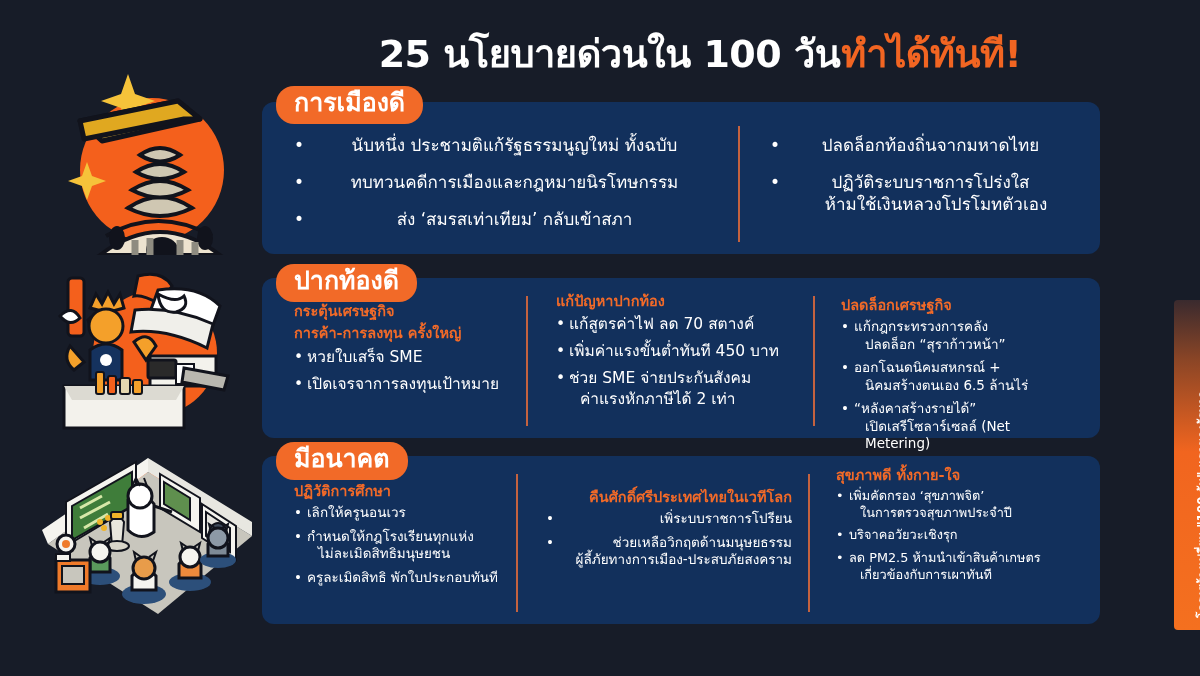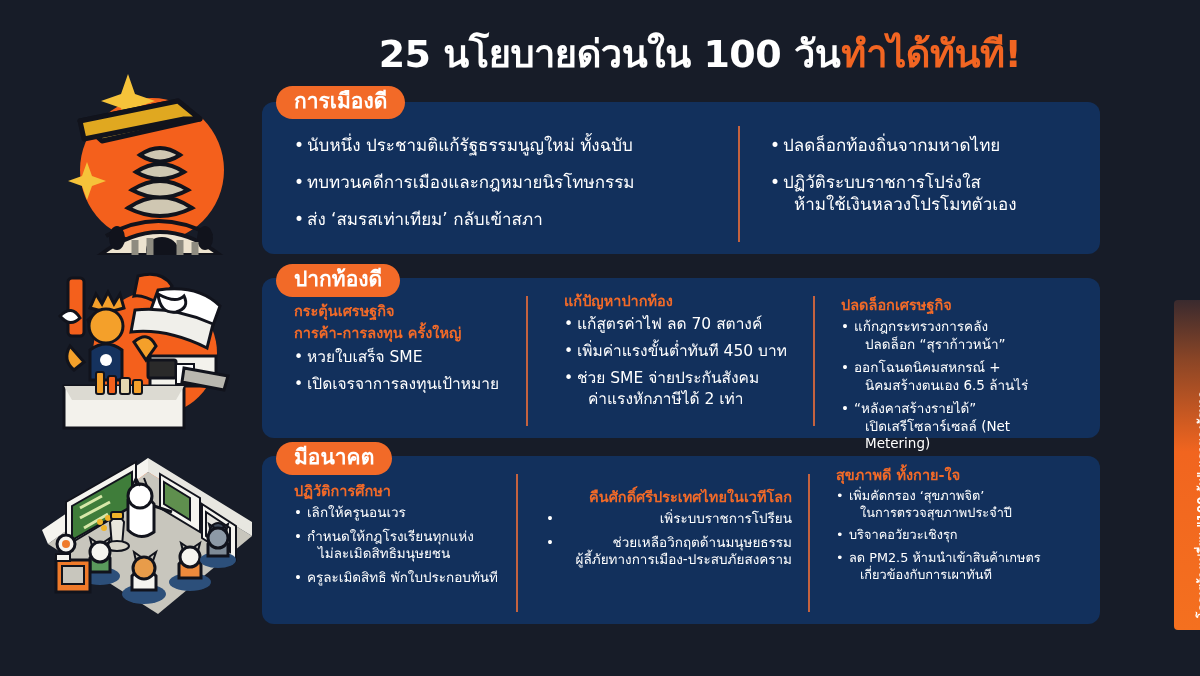--- a/index.html
+++ b/index.html
@@ -58,60 +58,60 @@
     box-sizing: border-box;
   }
   .card-1 { left: 262px; top: 102px; width: 838px; height: 152px; }
   .card-2 { left: 262px; top: 278px; width: 838px; height: 160px; }
   .card-3 { left: 262px; top: 456px; width: 838px; height: 168px; }
 
   .badge {
     position: absolute;
     background: #f26a28;
     color: #ffffff;
-    font-size: 21px;
+    font-size: 25px;
     font-weight: bold;
     border-radius: 18px;
     padding: 3px 18px 6px 18px;
     line-height: 1.15;
     white-space: nowrap;
     z-index: 5;
   }
   .badge-1 { left: 276px; top: 86px; }
   .badge-2 { left: 276px; top: 264px; }
   .badge-3 { left: 276px; top: 442px; }
 
   
   .cols {
     position: absolute;
     display: flex;
     box-sizing: border-box;
   }
-  .cols-1 { left: 262px; top: 118px; width: 838px; height: 136px; padding: 0 6px; }
+  .cols-1 { left: 262px; top: 118px; width: 838px; height: 136px; padding: 0 6px; text-align: center; }
   .cols-2 { left: 262px; top: 288px; width: 838px; height: 150px; padding: 0 6px; }
   .cols-3 { left: 262px; top: 466px; width: 838px; height: 158px; padding: 0 6px; }
 
   .col {
     box-sizing: border-box;
     padding: 0 16px;
     position: relative;
   }
   .divider {
     width: 2px;
     background: #c4623f;
     align-self: stretch;
     margin: 8px 0 12px 0;
     flex: 0 0 2px;
   }
 
   .c1-a { flex: 0 0 470px; padding-left: 26px; padding-top: 16px; }
   .c1-b { flex: 1 1 auto; padding-left: 30px; padding-top: 16px; }
 
   .c2-a { flex: 0 0 258px; padding-left: 26px; padding-top: 14px; }
-  .c2-b { flex: 0 0 285px; padding-left: 36px; padding-top: 4px; }
+  .c2-b { flex: 0 0 285px; padding-left: 28px; padding-top: 4px; }
   .c2-c { flex: 1 1 auto; padding-left: 26px; padding-top: 0px; margin-top: 8px; }
 
   .c3-a { flex: 0 0 248px; padding-left: 26px; padding-top: 16px; }
   .c3-b { flex: 0 0 290px; padding-left: 28px; padding-top: 22px; text-align: right; }
   .c3-c { flex: 1 1 auto; padding-left: 26px; padding-top: 0px; }
 
   .sub-head {
     color: #f26a28;
     font-weight: bold;
     font-size: 14.5px;

